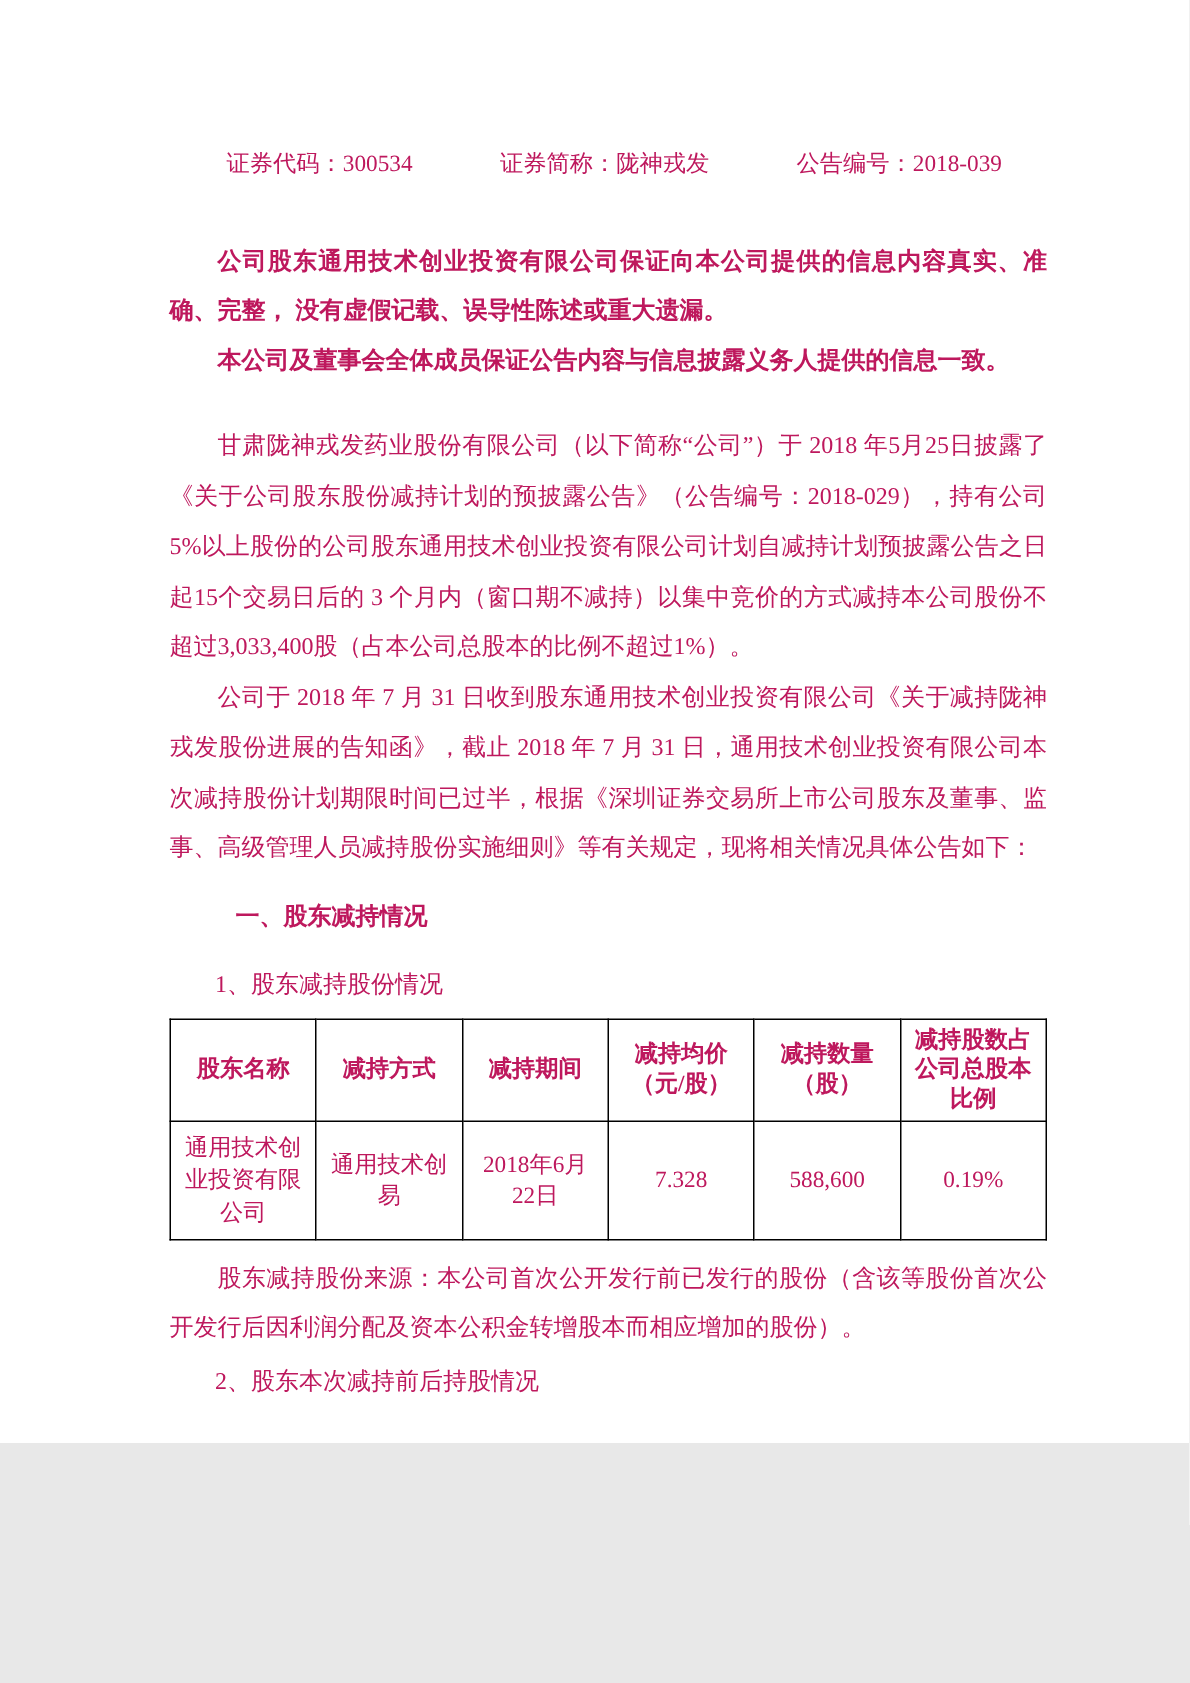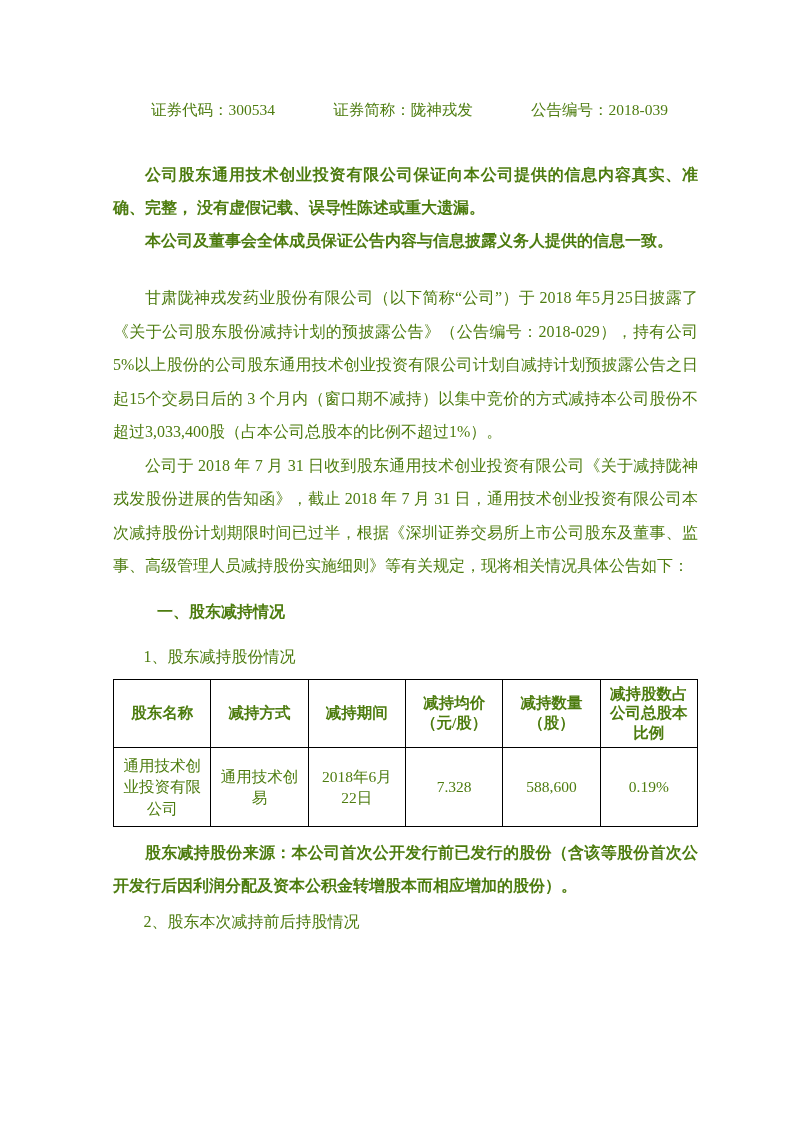--- a/index.html
+++ b/index.html
@@ -3,24 +3,24 @@
 <meta charset="utf-8">
 <style>
   html, body {
     margin: 0;
     padding: 0;
     background: #e8e8e8;
   }
   .page {
     position: relative;
     width: 793px;
-    height: 1122px;
+    height: 962px;
     margin: 0 auto;
     background: #ffffff;
-    color: #4d7c0f;
+    color: #be185d;
     font-family: "Liberation Serif", "DejaVu Serif", serif;
     overflow: hidden;
     box-sizing: border-box;
   }
   .content {
     padding: 100px 95px 0 113px;
     box-sizing: content-box;
     width: 585px;
   }
   .doc-header {
@@ -96,21 +96,20 @@
     line-height: 1.28;
     height: 50px;
   }
   .reduction-table td {
     font-weight: normal;
     line-height: 1.38;
     height: 70px;
   }
   .source-note {
     margin-top: 9px;
-    font-weight: bold;
   }
   .sub-heading-2 {
     margin-top: 2px;
   }
 </style>
 </head>
 <body>
 
 <div class="page">
   <div class="content">

